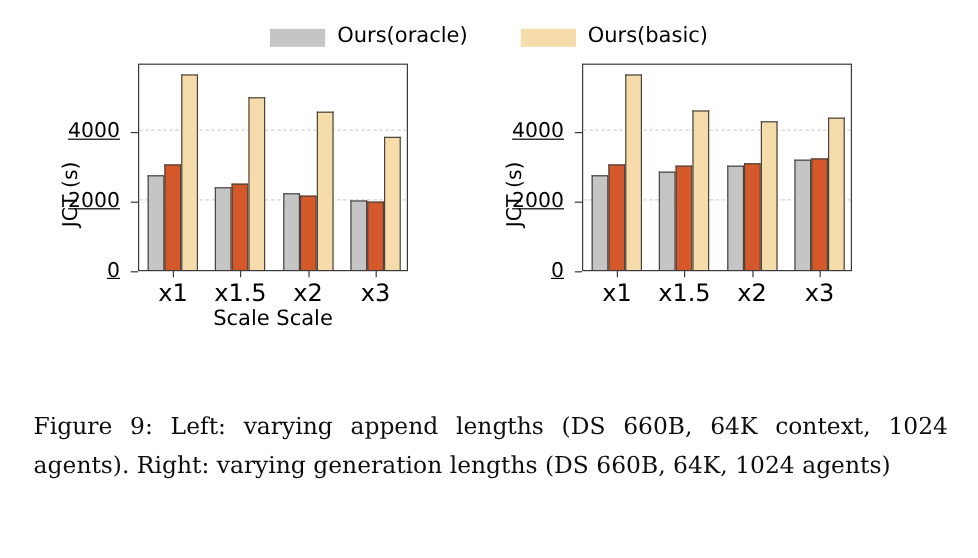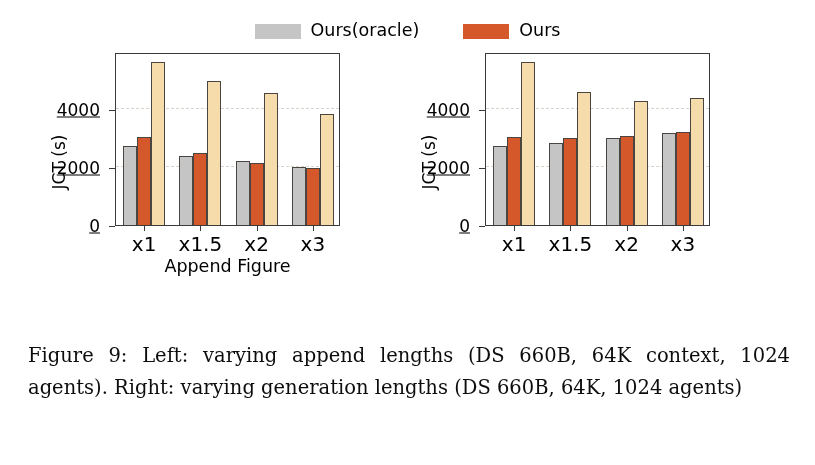--- a/index.html
+++ b/index.html
@@ -196,22 +196,22 @@
 <body>
 
 <div id="figure">
 
   <div id="legend">
       <div class="legend-entry">
         <span class="legend-swatch" style="background: rgb(197, 197, 197);"></span>
         <span class="legend-label">Ours(oracle)</span>
       </div>
       <div class="legend-entry">
-        <span class="legend-swatch" style="background: rgb(212, 88, 42);"></span>
-        <span class="legend-label">Ours</span>
+        <span class="legend-swatch" style="background: rgb(245, 220, 170);"></span>
+        <span class="legend-label">Ours(basic)</span>
       </div>
     </div>
 
   <div class="panel" id="panel-left">
     <div class="panel-inner">
       <div class="ylabel">JCT (s)</div>
       <div class="ytick-wrap" style="top: 3px; height: 173px; width: 0px;">
           <div class="ytick" style="top: 173px;"></div>
           <div class="ytick-label" style="top: 173px; right: 6px;">0</div>
           <div class="ytick" style="top: 114.849px;"></div>
@@ -246,21 +246,21 @@
           </div>
       <div class="xtick" style="left: 28.125px;"></div>
           <div class="xtick-label" style="left: 28.125px;">x1</div>
           <div class="xtick" style="left: 84.375px;"></div>
           <div class="xtick-label" style="left: 84.375px;">x1.5</div>
           <div class="xtick" style="left: 140.625px;"></div>
           <div class="xtick-label" style="left: 140.625px;">x2</div>
           <div class="xtick" style="left: 196.875px;"></div>
           <div class="xtick-label" style="left: 196.875px;">x3</div>
         </div>
-      <div class="xlabel">Append Figure</div>
+      <div class="xlabel">Scale Scale</div>
     </div>
   </div>
 
   <div class="panel" id="panel-right">
     <div class="panel-inner">
       <div class="ylabel">JCT (s)</div>
       <div class="ytick-wrap" style="top: 3px; height: 173px; width: 0px;">
           <div class="ytick" style="top: 173px;"></div>
           <div class="ytick-label" style="top: 173px; right: 6px;">0</div>
           <div class="ytick" style="top: 114.849px;"></div>

